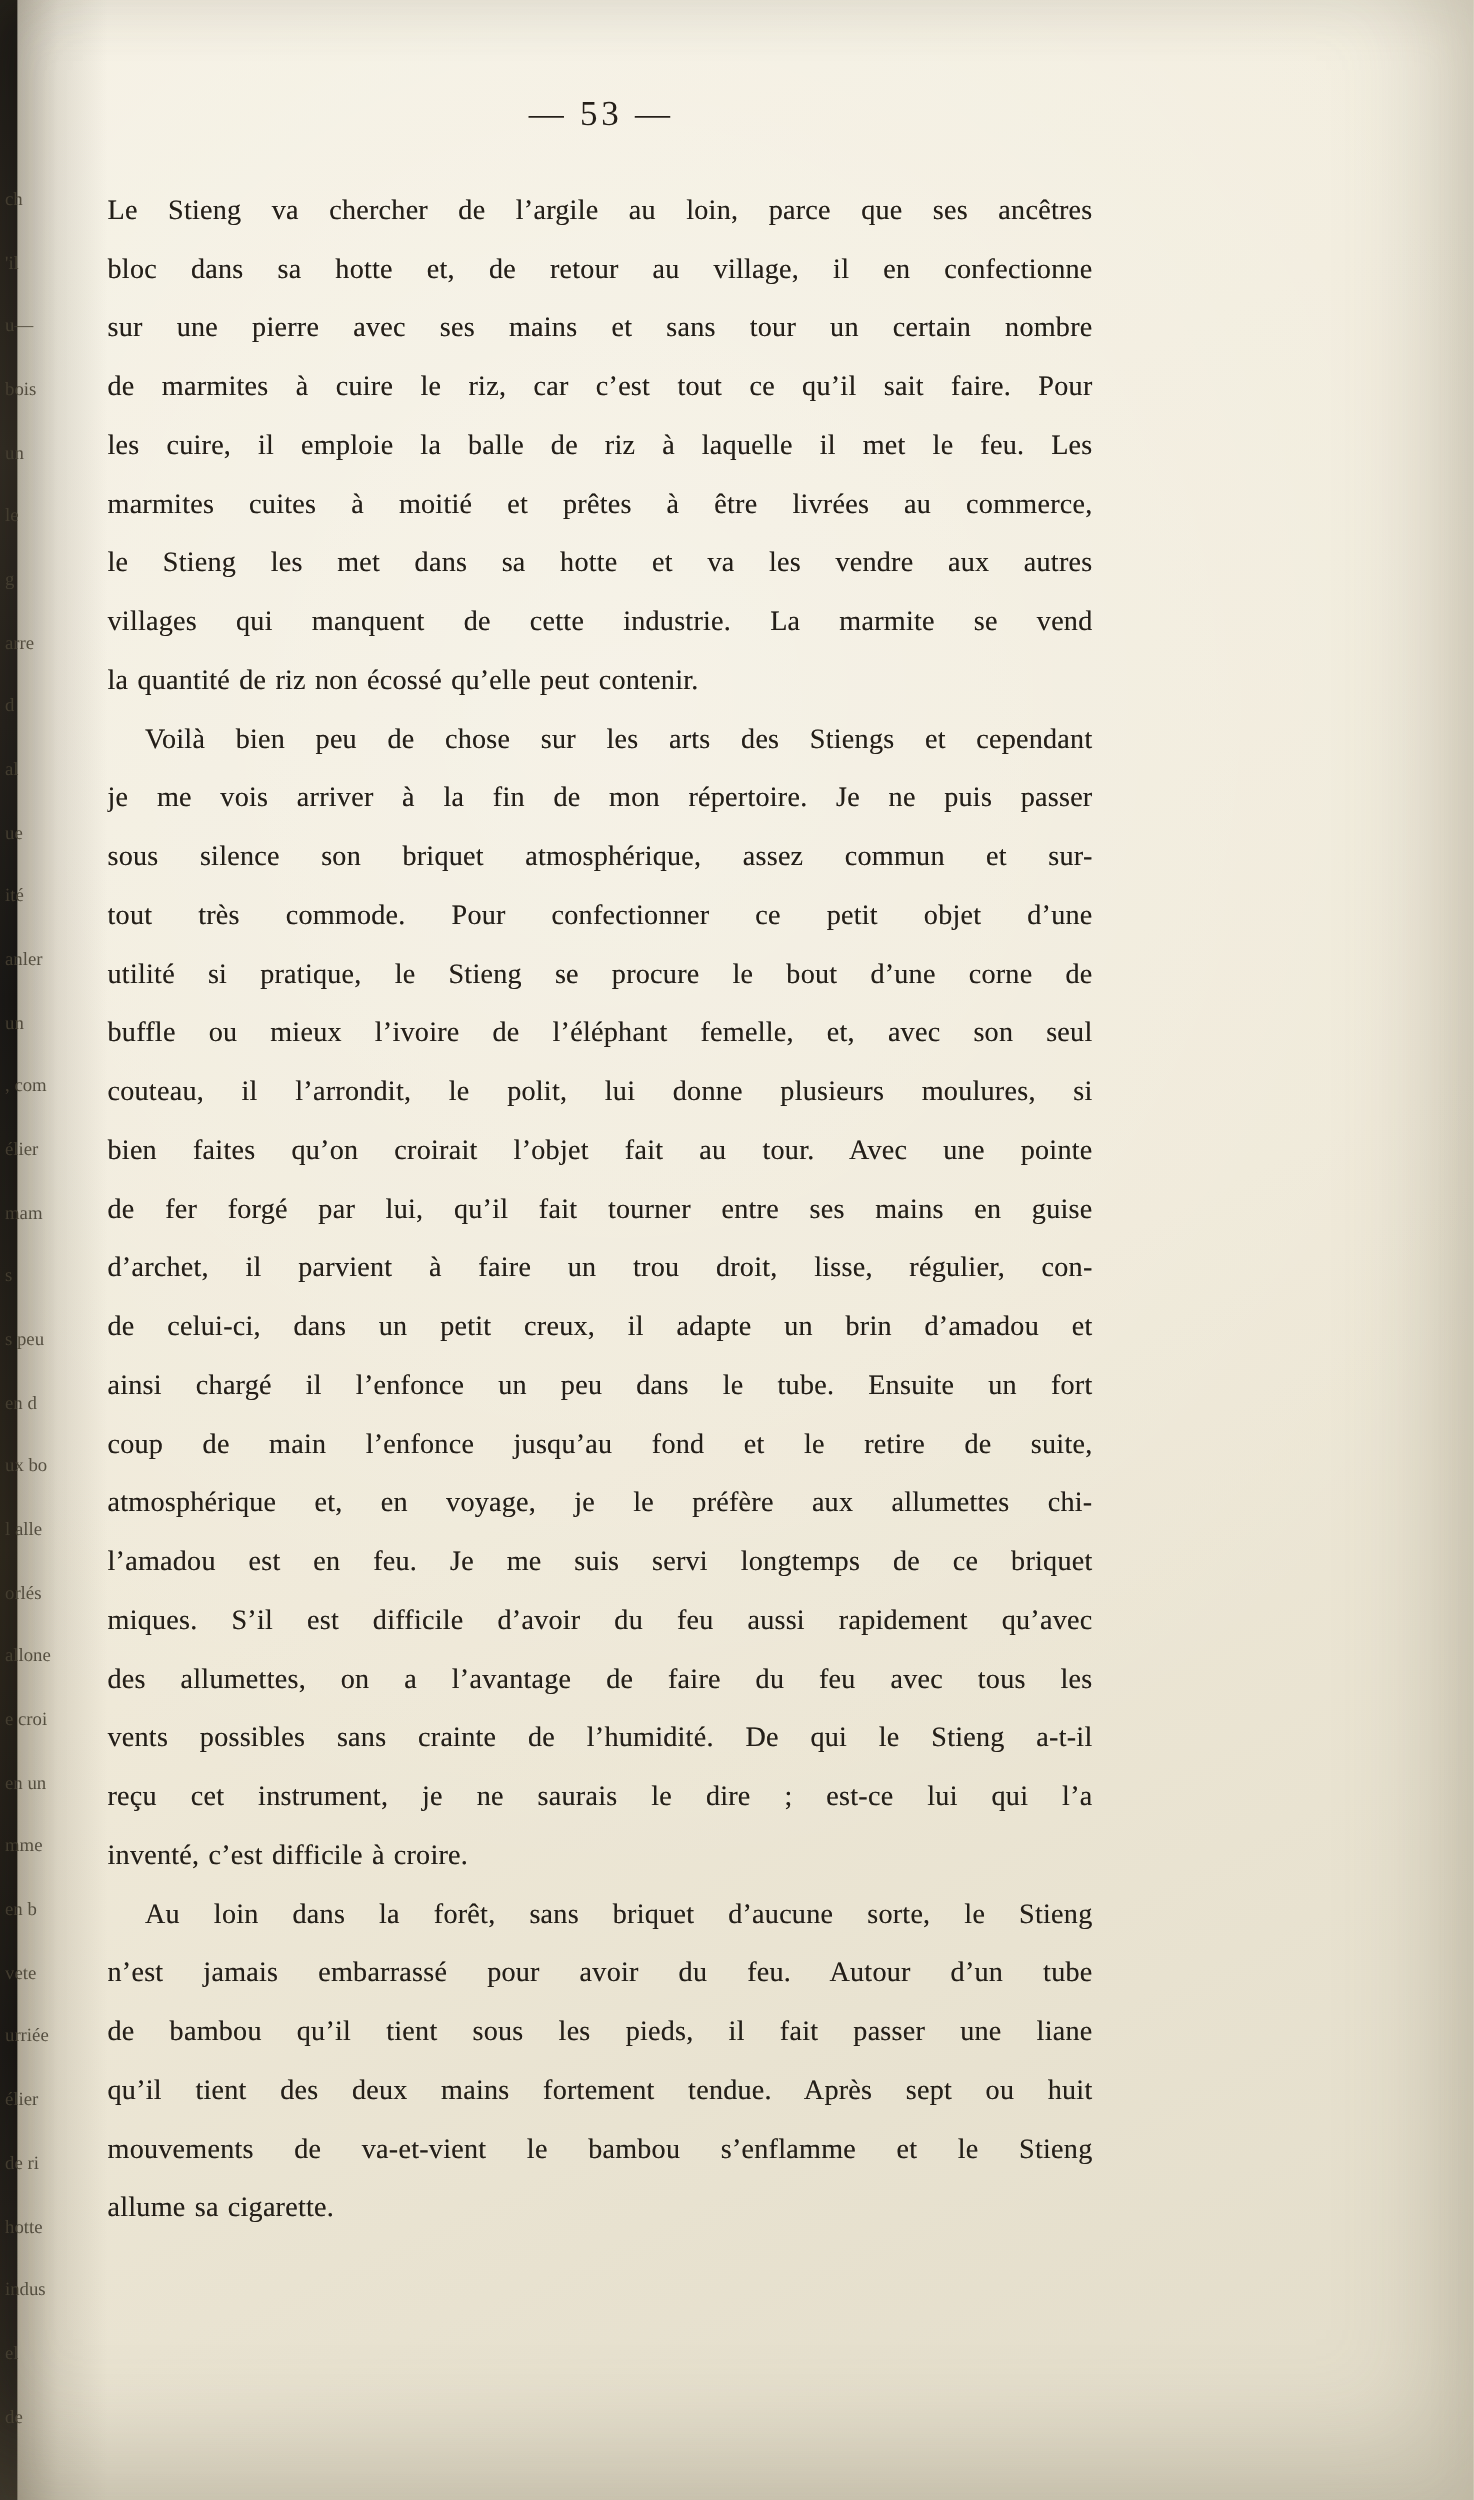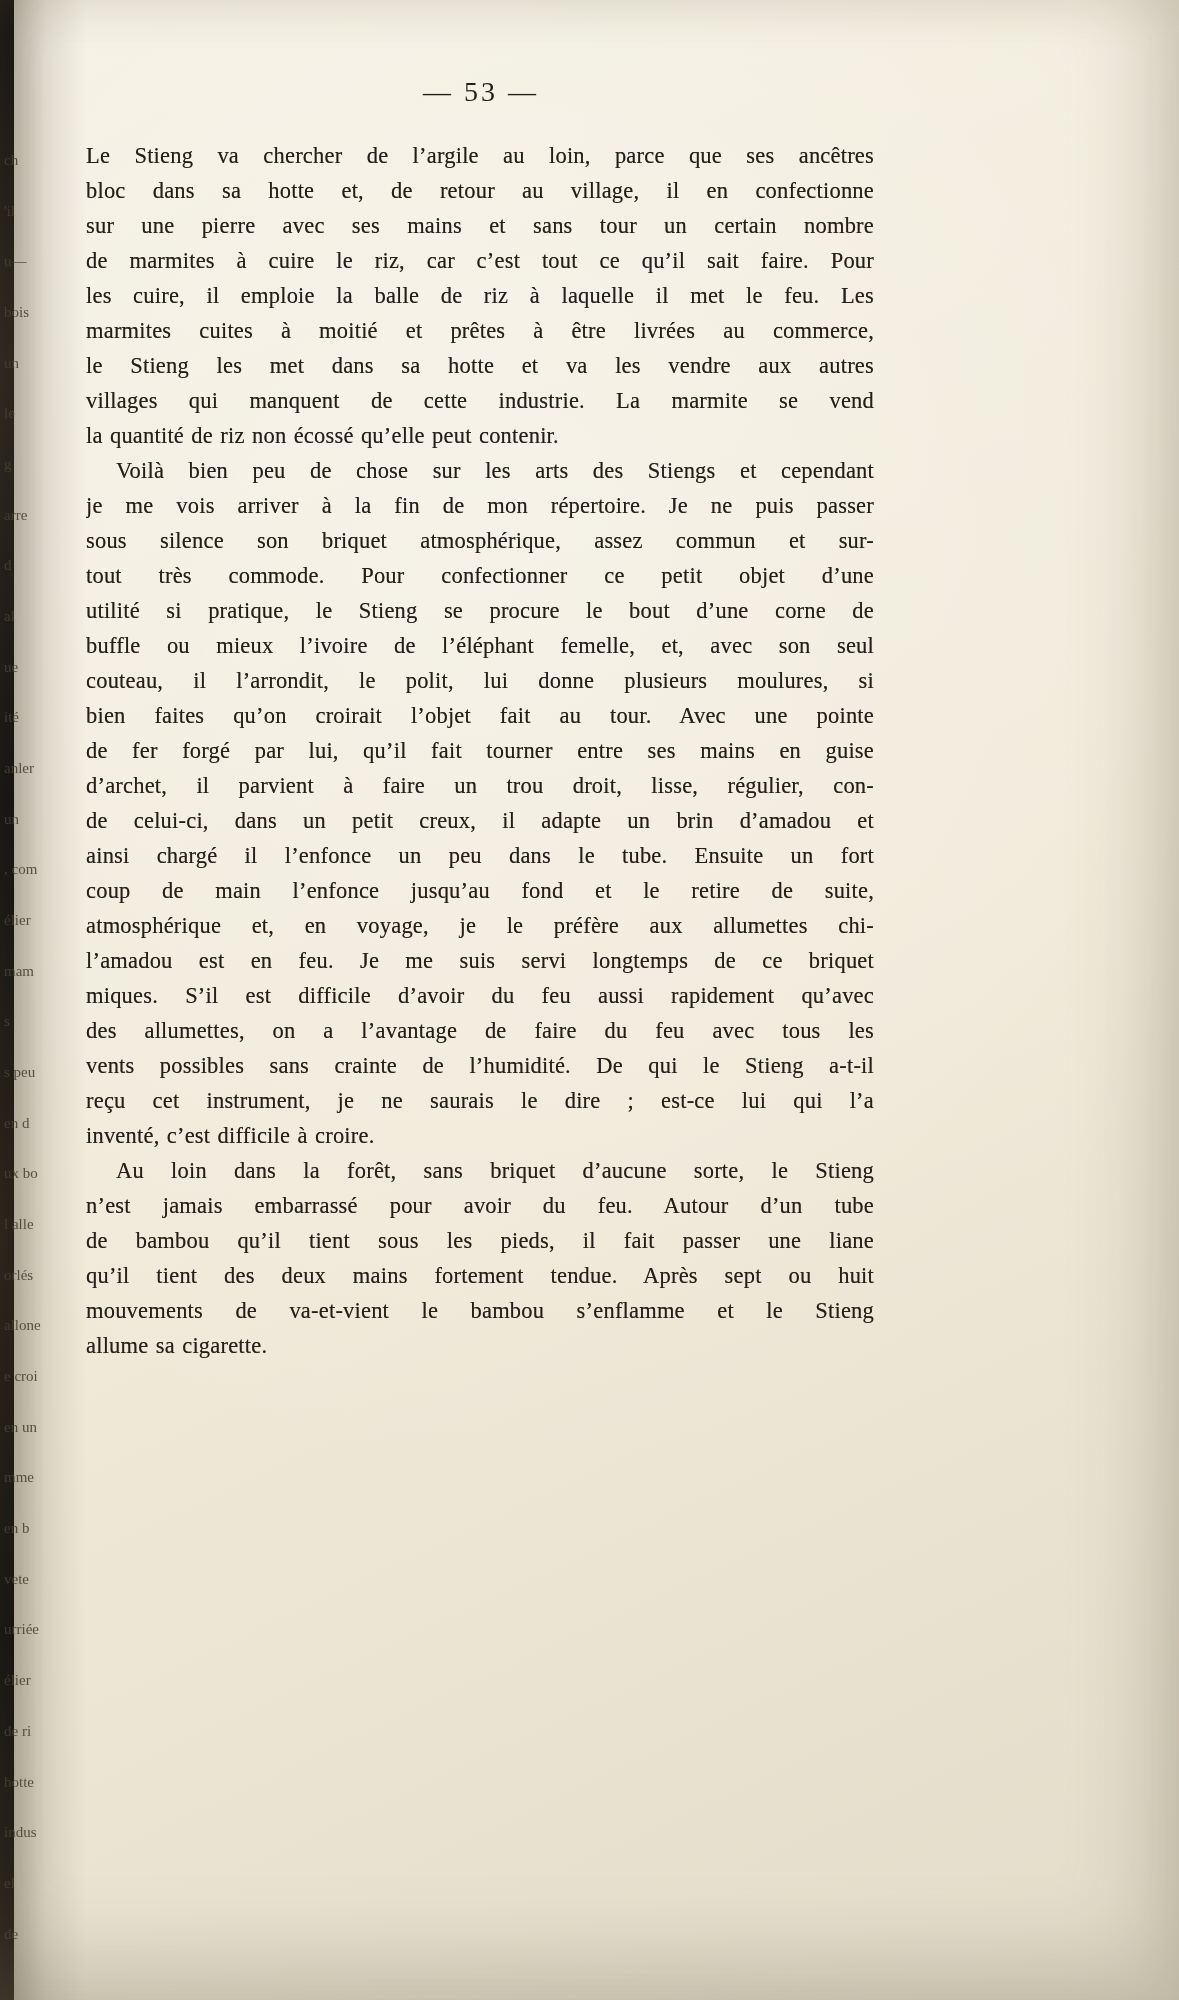--- a/index.html
+++ b/index.html
@@ -82,20 +82,21 @@
     color: var(--ink, #241f19);
     letter-spacing: 0.2px;
     word-spacing: 1.5px;
     text-shadow: 0 0 0.5px rgba(30, 25, 18, 0.55);
   }
   .line {
     text-align: justify;
     text-align-last: justify;
     height: 35px;
     overflow: hidden;
+    margin-top: 12px;
   }
   .line.last { text-align-last: left; }
   .line.indent { text-indent: 30px; }
 </style>
 </head>
 <body>
 
 <div class="page">
   <div class="binding"></div>
   <div class="gutter-shadow"></div>

